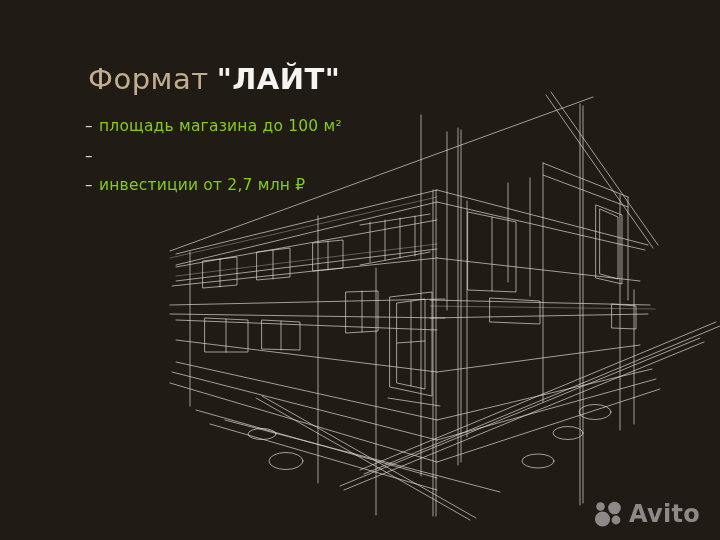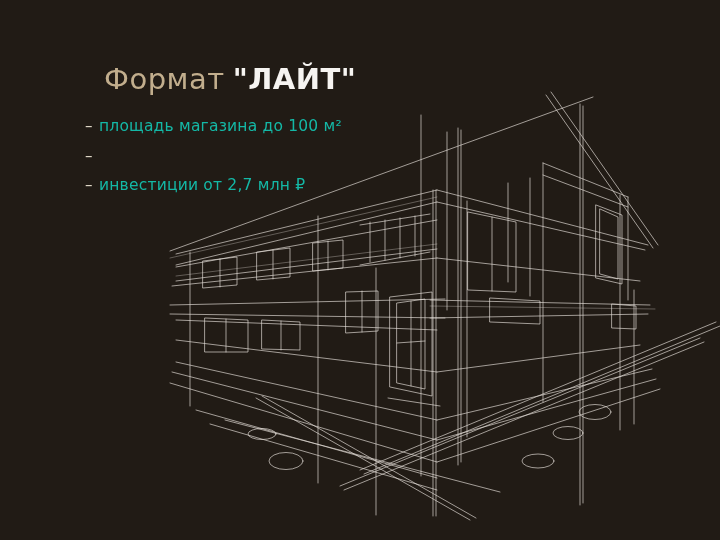--- a/index.html
+++ b/index.html
@@ -7,26 +7,26 @@
     position:relative;width:720px;height:540px;overflow:hidden;
     background:#211b15;
     font-family:"DejaVu Sans",sans-serif;
   }
   .wire{position:absolute;left:0;top:0;width:720px;height:540px;}
   .content{position:absolute;left:0;top:0;width:720px;height:540px;}
   .title{
     position:absolute;left:88px;top:62px;white-space:nowrap;
     font-size:29px;letter-spacing:0.5px;
   }
-  .title .accent{color:#c2ae8d;font-weight:400;margin-left:16px;}
+  .title .accent{color:#c2ae8d;font-weight:400;}
   .title .highlight{color:#f6f4f1;font-weight:600;margin-left:8px;}
   .bullets{position:absolute;left:85px;top:117px;}
   .bullet{display:flex;align-items:baseline;height:29.5px;}
   .bullet .marker{color:#ded6c5;font-size:15px;width:14px;flex:0 0 14px;}
-  .bullet .btxt{color:#14b8a6;font-size:15.5px;letter-spacing:0.2px;}
+  .bullet .btxt{color:#84cc16;font-size:15.5px;letter-spacing:0.2px;}
   .watermark{
     position:absolute;right:20px;bottom:11px;
     display:flex;align-items:center;gap:2px;
   }
   .watermark .brand{
     color:#8c8987;font-size:24px;font-weight:700;letter-spacing:0.3px;
     line-height:1;
   }
 </style>
 </head>
@@ -79,15 +79,26 @@
       </div>
       <div class="bullet">
         <span class="marker">–</span>
       </div>
       <div class="bullet">
         <span class="marker">–</span>
         <span class="btxt">инвестиции от 2,7 млн ₽</span>
       </div>
     </div>
 
+    <div class="watermark">
+      <svg width="34" height="30" viewBox="0 0 34 30">
+        <g fill="#8c8987">
+          <circle cx="7.5" cy="7.5" r="4.3"></circle>
+          <circle cx="9.5" cy="20" r="7.6"></circle>
+          <circle cx="21.5" cy="9" r="6.3"></circle>
+          <circle cx="23" cy="21" r="4.4"></circle>
+        </g>
+      </svg>
+      <span class="brand">Avito</span>
+    </div>
   </div>
 
 </div>
 
 </body></html>

